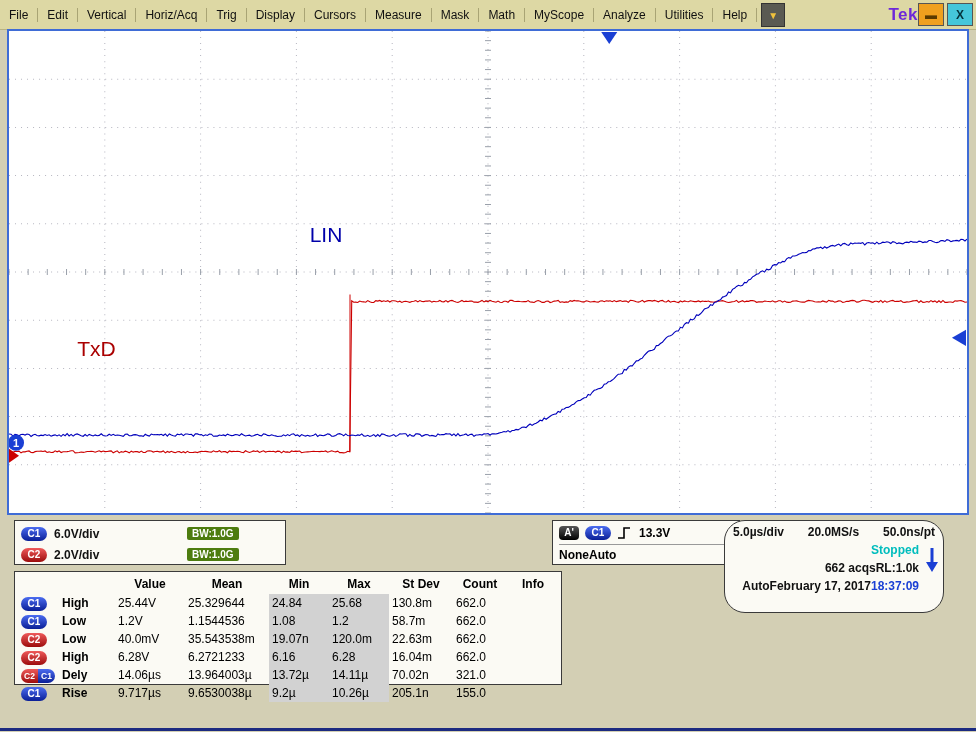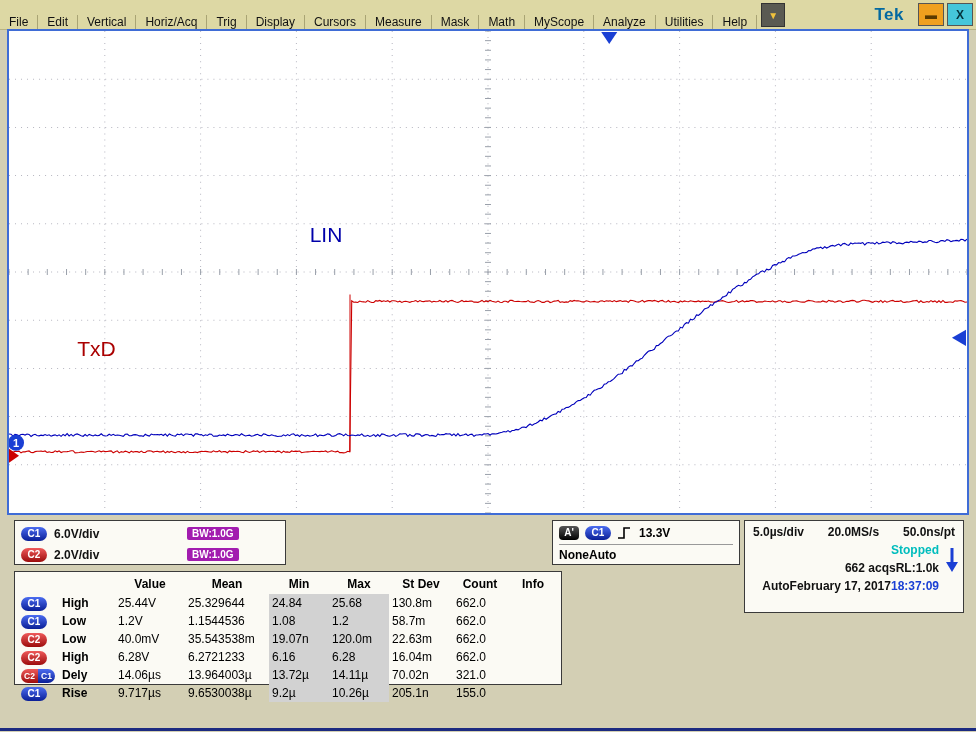--- a/index.html
+++ b/index.html
@@ -8,32 +8,32 @@
     background:#d3cfb4;
     font-family:"Liberation Sans",sans-serif;
     -webkit-font-smoothing:antialiased;
   }
   
   .menubar{
     position:absolute;left:0;top:0;width:976px;height:29px;
     background:#ddd8a4;display:flex;align-items:stretch;
     border-bottom:1px solid #b8b384;
   }
-  .menu-items{display:flex;align-items:flex-end;}
+  .menu-items{display:flex;align-items:center;}
   .menu-item{
     font-size:12px;color:#111;padding:0 9px;display:flex;align-items:center;
     border-right:1px solid #a9a474;cursor:default;white-space:nowrap;
   }
   .menu-overflow{
     width:22px;margin-left:4px;margin-top:3px;height:22px;background:#5a5a52;
     border:1px solid #333;display:flex;align-items:center;justify-content:center;
     color:#f0c23c;font-size:10px;
   }
   .menubar .spacer{flex:1;}
-  .tek-logo{font-size:17px;font-weight:800;color:#0369a1;display:flex;align-items:center;padding-right:14px;letter-spacing:.5px;}
+  .tek-logo{font-size:17px;font-weight:800;color:#6d28d9;display:flex;align-items:center;letter-spacing:.5px;}
   .winbtn{width:24px;height:21px;margin:3px 3px 0 0;border:1px solid #555;
     display:flex;align-items:center;justify-content:center;font-size:12px;font-weight:bold;}
   .winbtn.min{background:#f0a01e;color:#5a3a00;}
   .winbtn.close{background:#45c6da;color:#063;color:#04323a;}
   
   .wframe{
     position:absolute;left:7px;top:29px;width:958px;height:482px;
     border:2px solid #3f6cd6;background:#ffffff;
   }
   .wframe svg{display:block;width:958px;height:482px;}
@@ -52,28 +52,28 @@
   }
   .badge.c1{background:linear-gradient(#4b6cf0,#0a1f96);}
   .badge.c2{background:linear-gradient(#ef5a5a,#9c0c0c);}
   .badge.ab{background:linear-gradient(#555,#000);border-radius:4px;min-width:20px;}
   .badge.half-left{background:linear-gradient(#ef5a5a,#9c0c0c);border-radius:8px 0 0 8px;min-width:17px;font-size:8.5px;padding:1px 1px;}
   .badge.half-right{background:linear-gradient(#4b6cf0,#0a1f96);border-radius:0 8px 8px 0;min-width:17px;font-size:8.5px;padding:1px 1px;}
   
   .chbox{left:14px;top:5px;width:272px;height:45px;padding:4px 6px;}
   .chrow{display:flex;align-items:center;height:17px;gap:7px;}
   .chscale{font-size:12px;font-weight:bold;color:#111;width:64px;}
-  .bwtag{background:#a21caf;color:#fff;font-size:10px;font-weight:bold;padding:1px 5px;border-radius:2px;margin-left:62px;}
+  .bwtag{background:#4d7c0f;color:#fff;font-size:10px;font-weight:bold;padding:1px 5px;border-radius:2px;margin-left:62px;}
   
   .trigbox{left:552px;top:5px;width:188px;height:45px;padding:3px 6px;}
   .trigrow1{display:flex;align-items:center;gap:6px;height:18px;border-bottom:1px solid #999;padding-bottom:2px;}
   .triglevel{font-size:12px;font-weight:bold;margin-left:2px;}
   .trigrow2{display:flex;justify-content:flex-start;font-size:12px;font-weight:bold;padding-top:3px;}
   
-  .horbox{left:744px;top:5px;width:220px;height:93px;padding:4px 8px;font-size:12px;font-weight:bold;color:#111;}
+  .horbox{left:724px;top:5px;width:220px;height:93px;padding:4px 8px;font-size:12px;font-weight:bold;color:#111;border-radius:21px;}
   .horrow1{display:flex;justify-content:space-between;}
   .horrow{margin-top:4px;display:flex;justify-content:flex-end;padding-right:16px;}
   .stopped{color:#00bdbd;}
   .timeblue{color:#1a3fd4;}
   .scrollarrow{position:absolute;right:5px;top:26px;}
   
   .measbox{left:14px;top:56px;width:548px;height:114px;padding:2px 2px;}
   .mhead,.mrow{
     display:grid;
     grid-template-columns:42px 56px 70px 84px 60px 60px 64px 54px 1fr;

